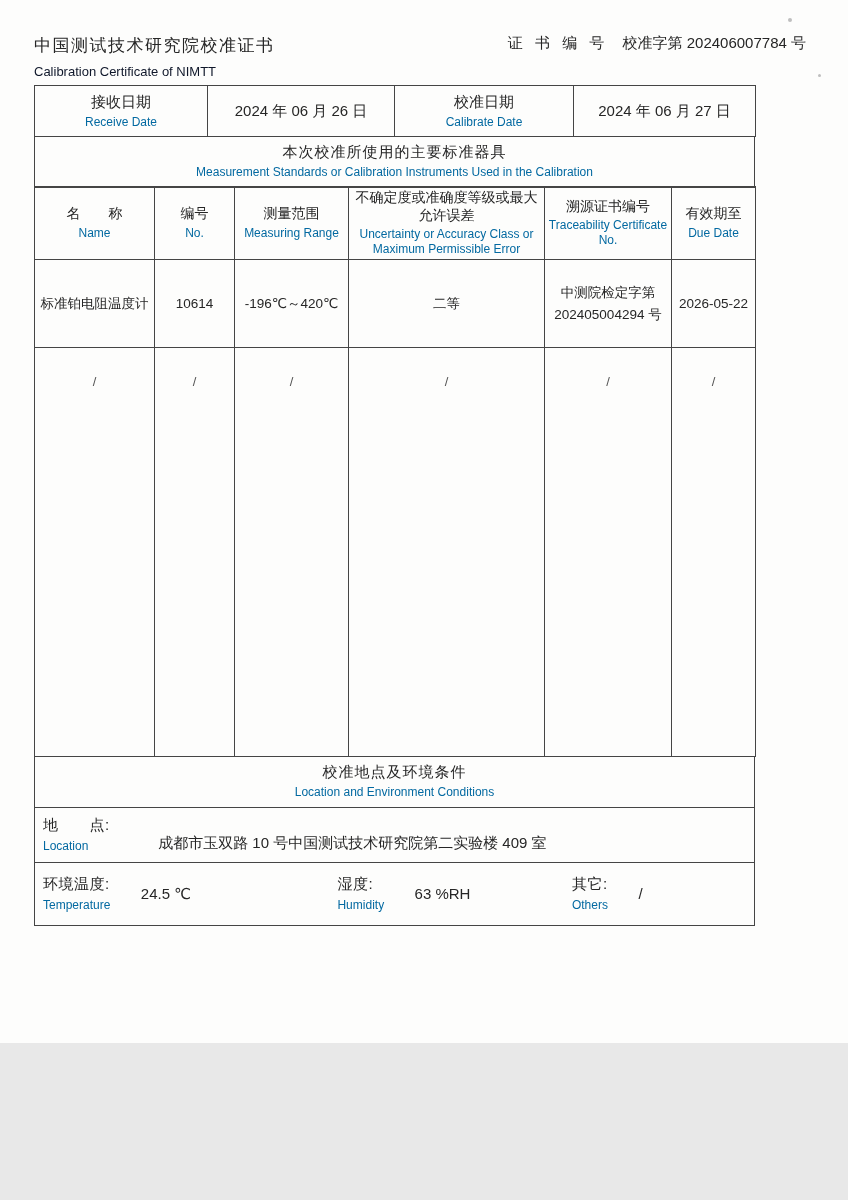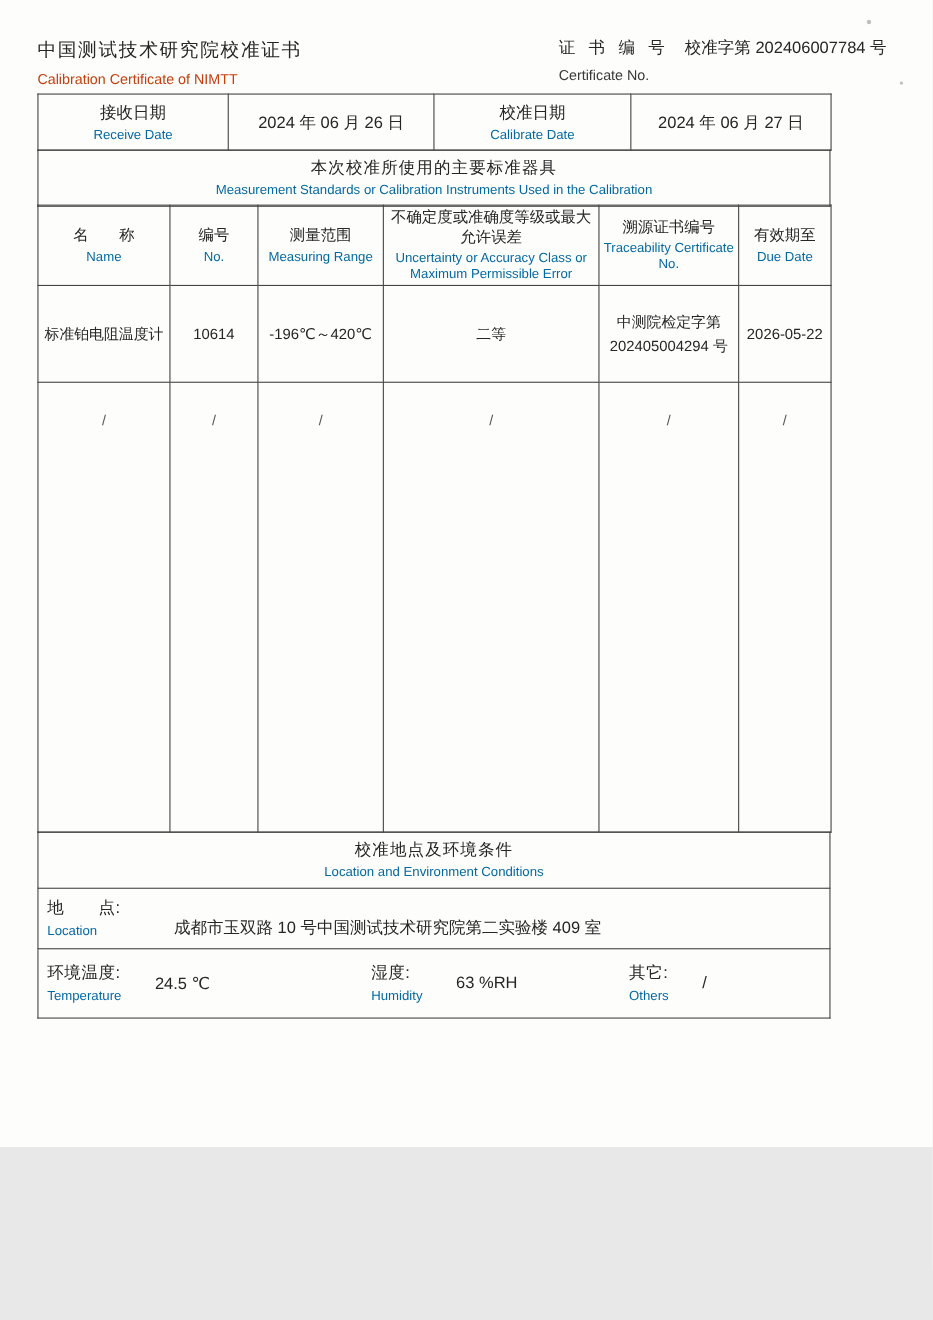--- a/index.html
+++ b/index.html
@@ -8,21 +8,21 @@
     width:848px; height:1043px;
     margin:0 auto;
     background:#fdfdfc;
     color:#262626;
     font-family:"Liberation Sans","DejaVu Sans",sans-serif;
     overflow:hidden;
   }
   
   .hdr { position:absolute; top:34px; left:34px; right:28px; display:flex; justify-content:space-between; }
   .hdr-left .cn { font-size:17px; letter-spacing:1.5px; }
-  .hdr-left .en { font-size:13px; margin-top:7px; color:#c2410c; }
+  .hdr-left .en { font-size:13px; margin-top:7px; color:#0f172a; }
   .hdr-right { margin-right:14px; }
   .hdr-right .cn { font-size:15px; }
   .hdr-right .cn .lbl { letter-spacing:4px; margin-right:10px; }
   .hdr-right .en { font-size:13px; margin-top:8px; color:#3a3a3a; }
   
   .content { position:absolute; left:34px; top:85px; width:721px; }
   table { border-collapse:collapse; table-layout:fixed; width:721px; }
   table + table { margin-top:-1.4px; }
   td { border:1.4px solid #454545; text-align:center; vertical-align:middle; padding:2px 3px; overflow:hidden; }
   .cn-lg { font-size:15px; }
@@ -73,21 +73,20 @@
   <div class="hdr">
     <div class="hdr-left">
       <div class="cn">中国测试技术研究院校准证书</div>
       <div class="en">Calibration Certificate of NIMTT</div>
     </div>
     <div class="hdr-right">
       <div class="cn">
         <span class="lbl">证 书 编 号</span>
         <span>校准字第 202406007784 号</span>
       </div>
-      <div class="en">Certificate No.</div>
     </div>
   </div>
 
   <div class="content">
 
     <table class="dates">
       <colgroup>
           <col style="width:173px">
           <col style="width:187px">
           <col style="width:179px">

